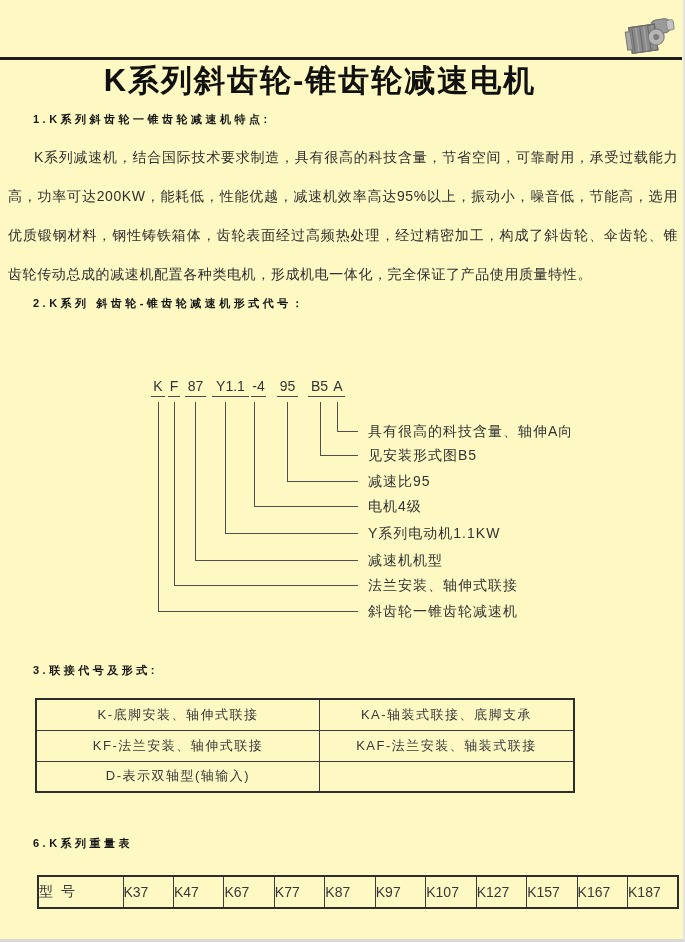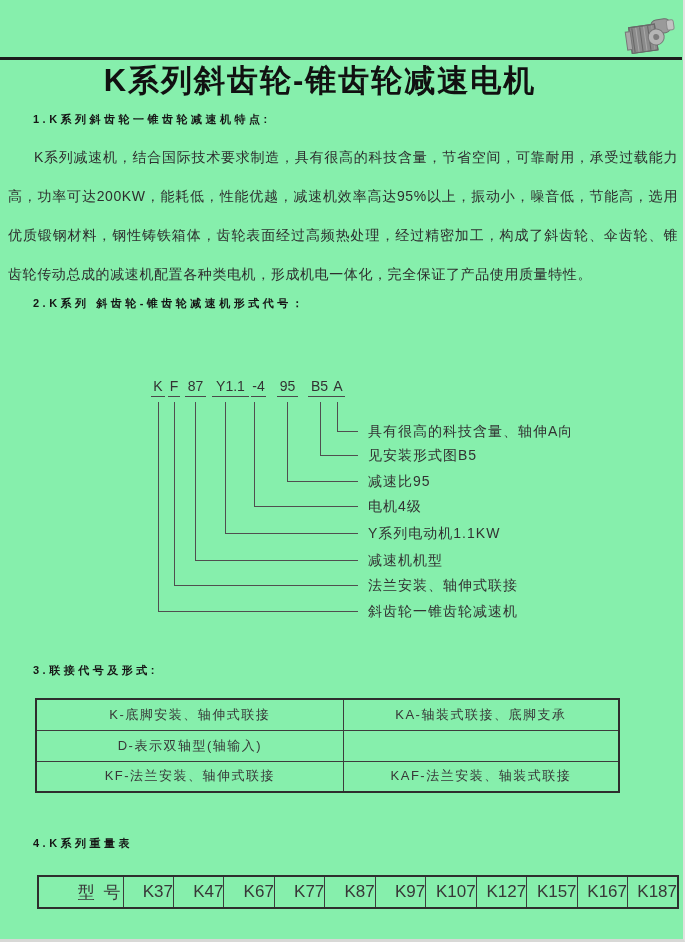--- a/index.html
+++ b/index.html
@@ -5,21 +5,21 @@
   * { margin: 0; padding: 0; box-sizing: border-box; }
   html, body { width: 685px; }
   body {
     font-family: "Liberation Sans", "DejaVu Sans", sans-serif;
     background: #ffffff;
   }
   .page {
     position: relative;
     width: 685px;
     height: 942px;
-    background: #86efac;
+    background: #fef9c3;
     overflow: hidden;
     color: #2b2b2b;
     border-right: 2px solid #e2e2e0;
     border-bottom: 3px solid #d8d8d6;
   }
 
   
   .header-rule {
     position: absolute;
     left: 0; top: 57;
@@ -98,42 +98,41 @@
   }
 
   
   table {
     position: absolute;
     border-collapse: collapse;
     table-layout: fixed;
   }
   .conn-table {
     left: 35px; top: 698px;
-    width: 585px;
+    width: 540px;
   }
   .conn-table td {
     border: 1px solid #3c3c3c;
     height: 31px;
     text-align: center;
     font-size: 13px;
     letter-spacing: 1.5px;
     color: #383838;
   }
   .conn-table { border: 2px solid #2e2e2e; }
   .weight-table {
     left: 37px; top: 875px;
     width: 642px;
   }
   .weight-table td {
     border: 1px solid #3c3c3c;
     height: 32px;
-    text-align: right;
-    font-size: 17px;
+    text-align: left;
+    font-size: 14px;
     color: #383838;
-    padding-left: 8px;
   }
   .weight-table { border: 2px solid #2e2e2e; }
   .weight-table td.rowhead { letter-spacing: 2px; }
 </style>
 </head>
 <body>
 
 <div class="page">
 
   <svg class="motor-img" viewBox="0 0 62 46">
@@ -204,31 +203,31 @@
     <colgroup>
         <col style="width:52.7%">
         <col style="width:47.3%">
       </colgroup>
     <tbody>
       <tr>
         <td>K-底脚安装、轴伸式联接</td>
         <td>KA-轴装式联接、底脚支承</td>
       </tr>
       <tr>
+        <td>KF-法兰安装、轴伸式联接</td>
+        <td>KAF-法兰安装、轴装式联接</td>
+      </tr>
+      <tr>
         <td>D-表示双轴型(轴输入)</td>
         <td></td>
       </tr>
-      <tr>
-        <td>KF-法兰安装、轴伸式联接</td>
-        <td>KAF-法兰安装、轴装式联接</td>
-      </tr>
     </tbody>
   </table>
 
-  <div class="sec-heading" style="top:836px">4.K系列重量表</div>
+  <div class="sec-heading" style="top:836px">6.K系列重量表</div>
   <table class="weight-table">
     <colgroup>
       <col style="width:85px">
         <col>
         <col>
         <col>
         <col>
         <col>
         <col>
         <col>

